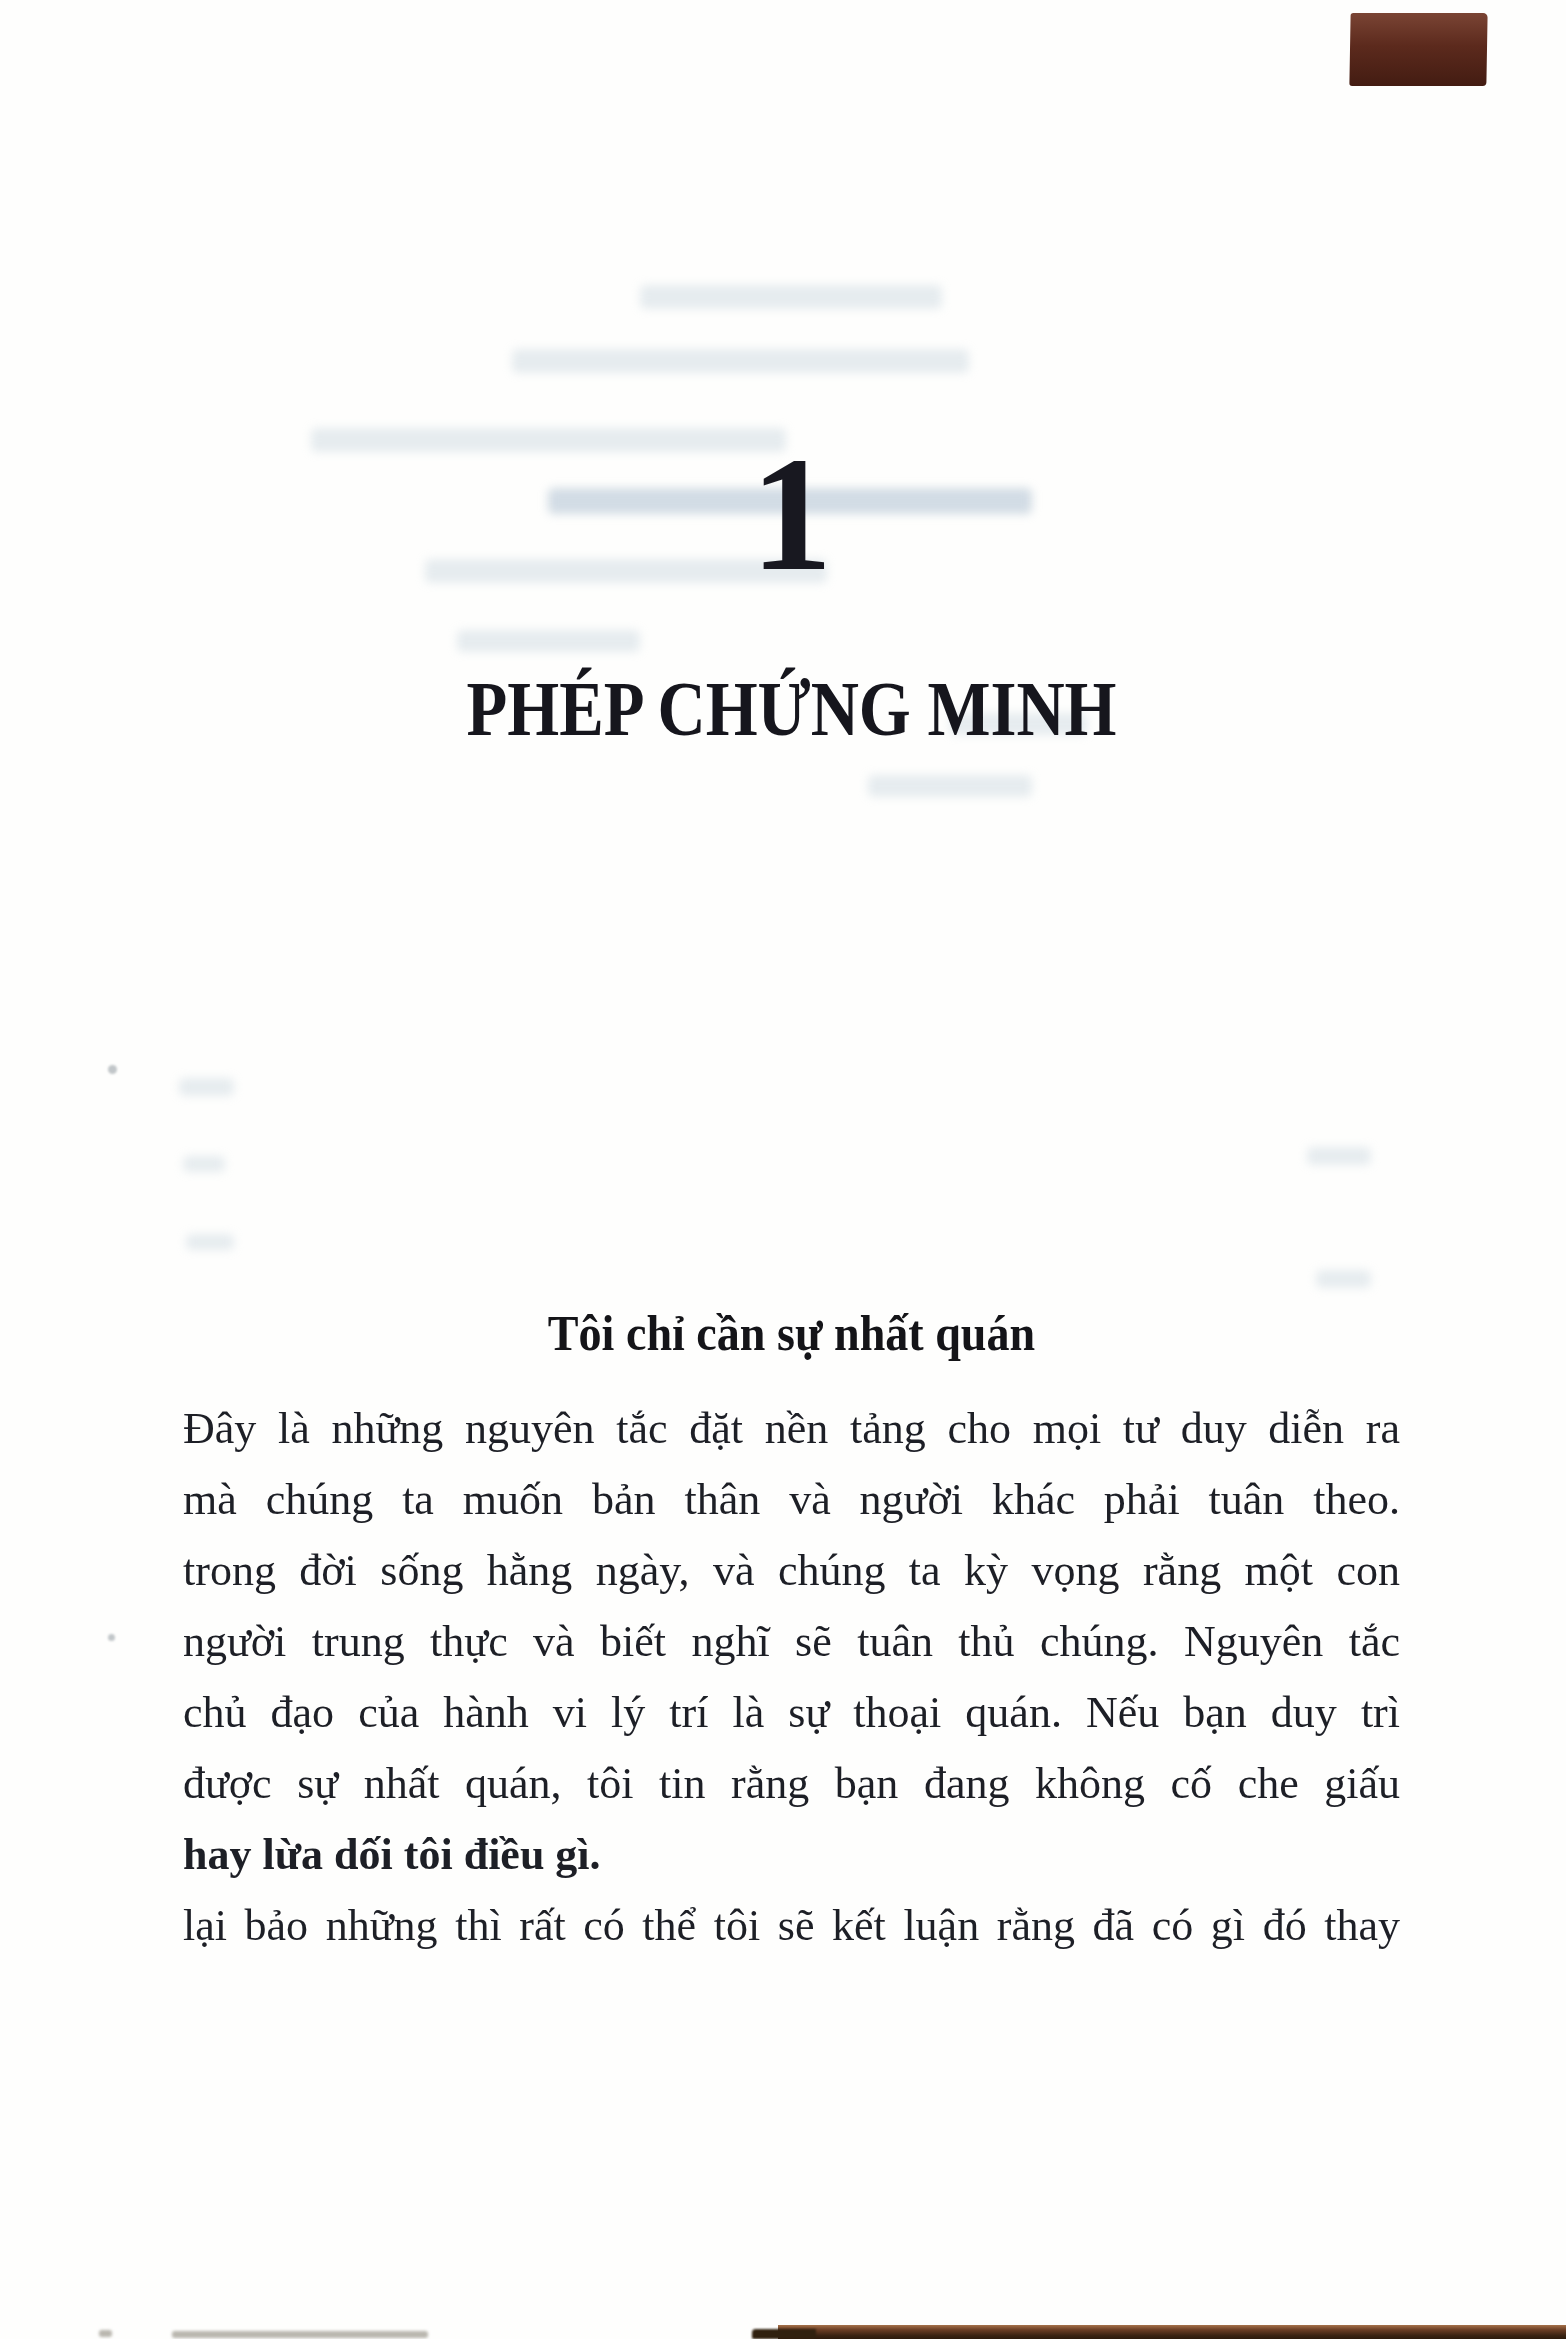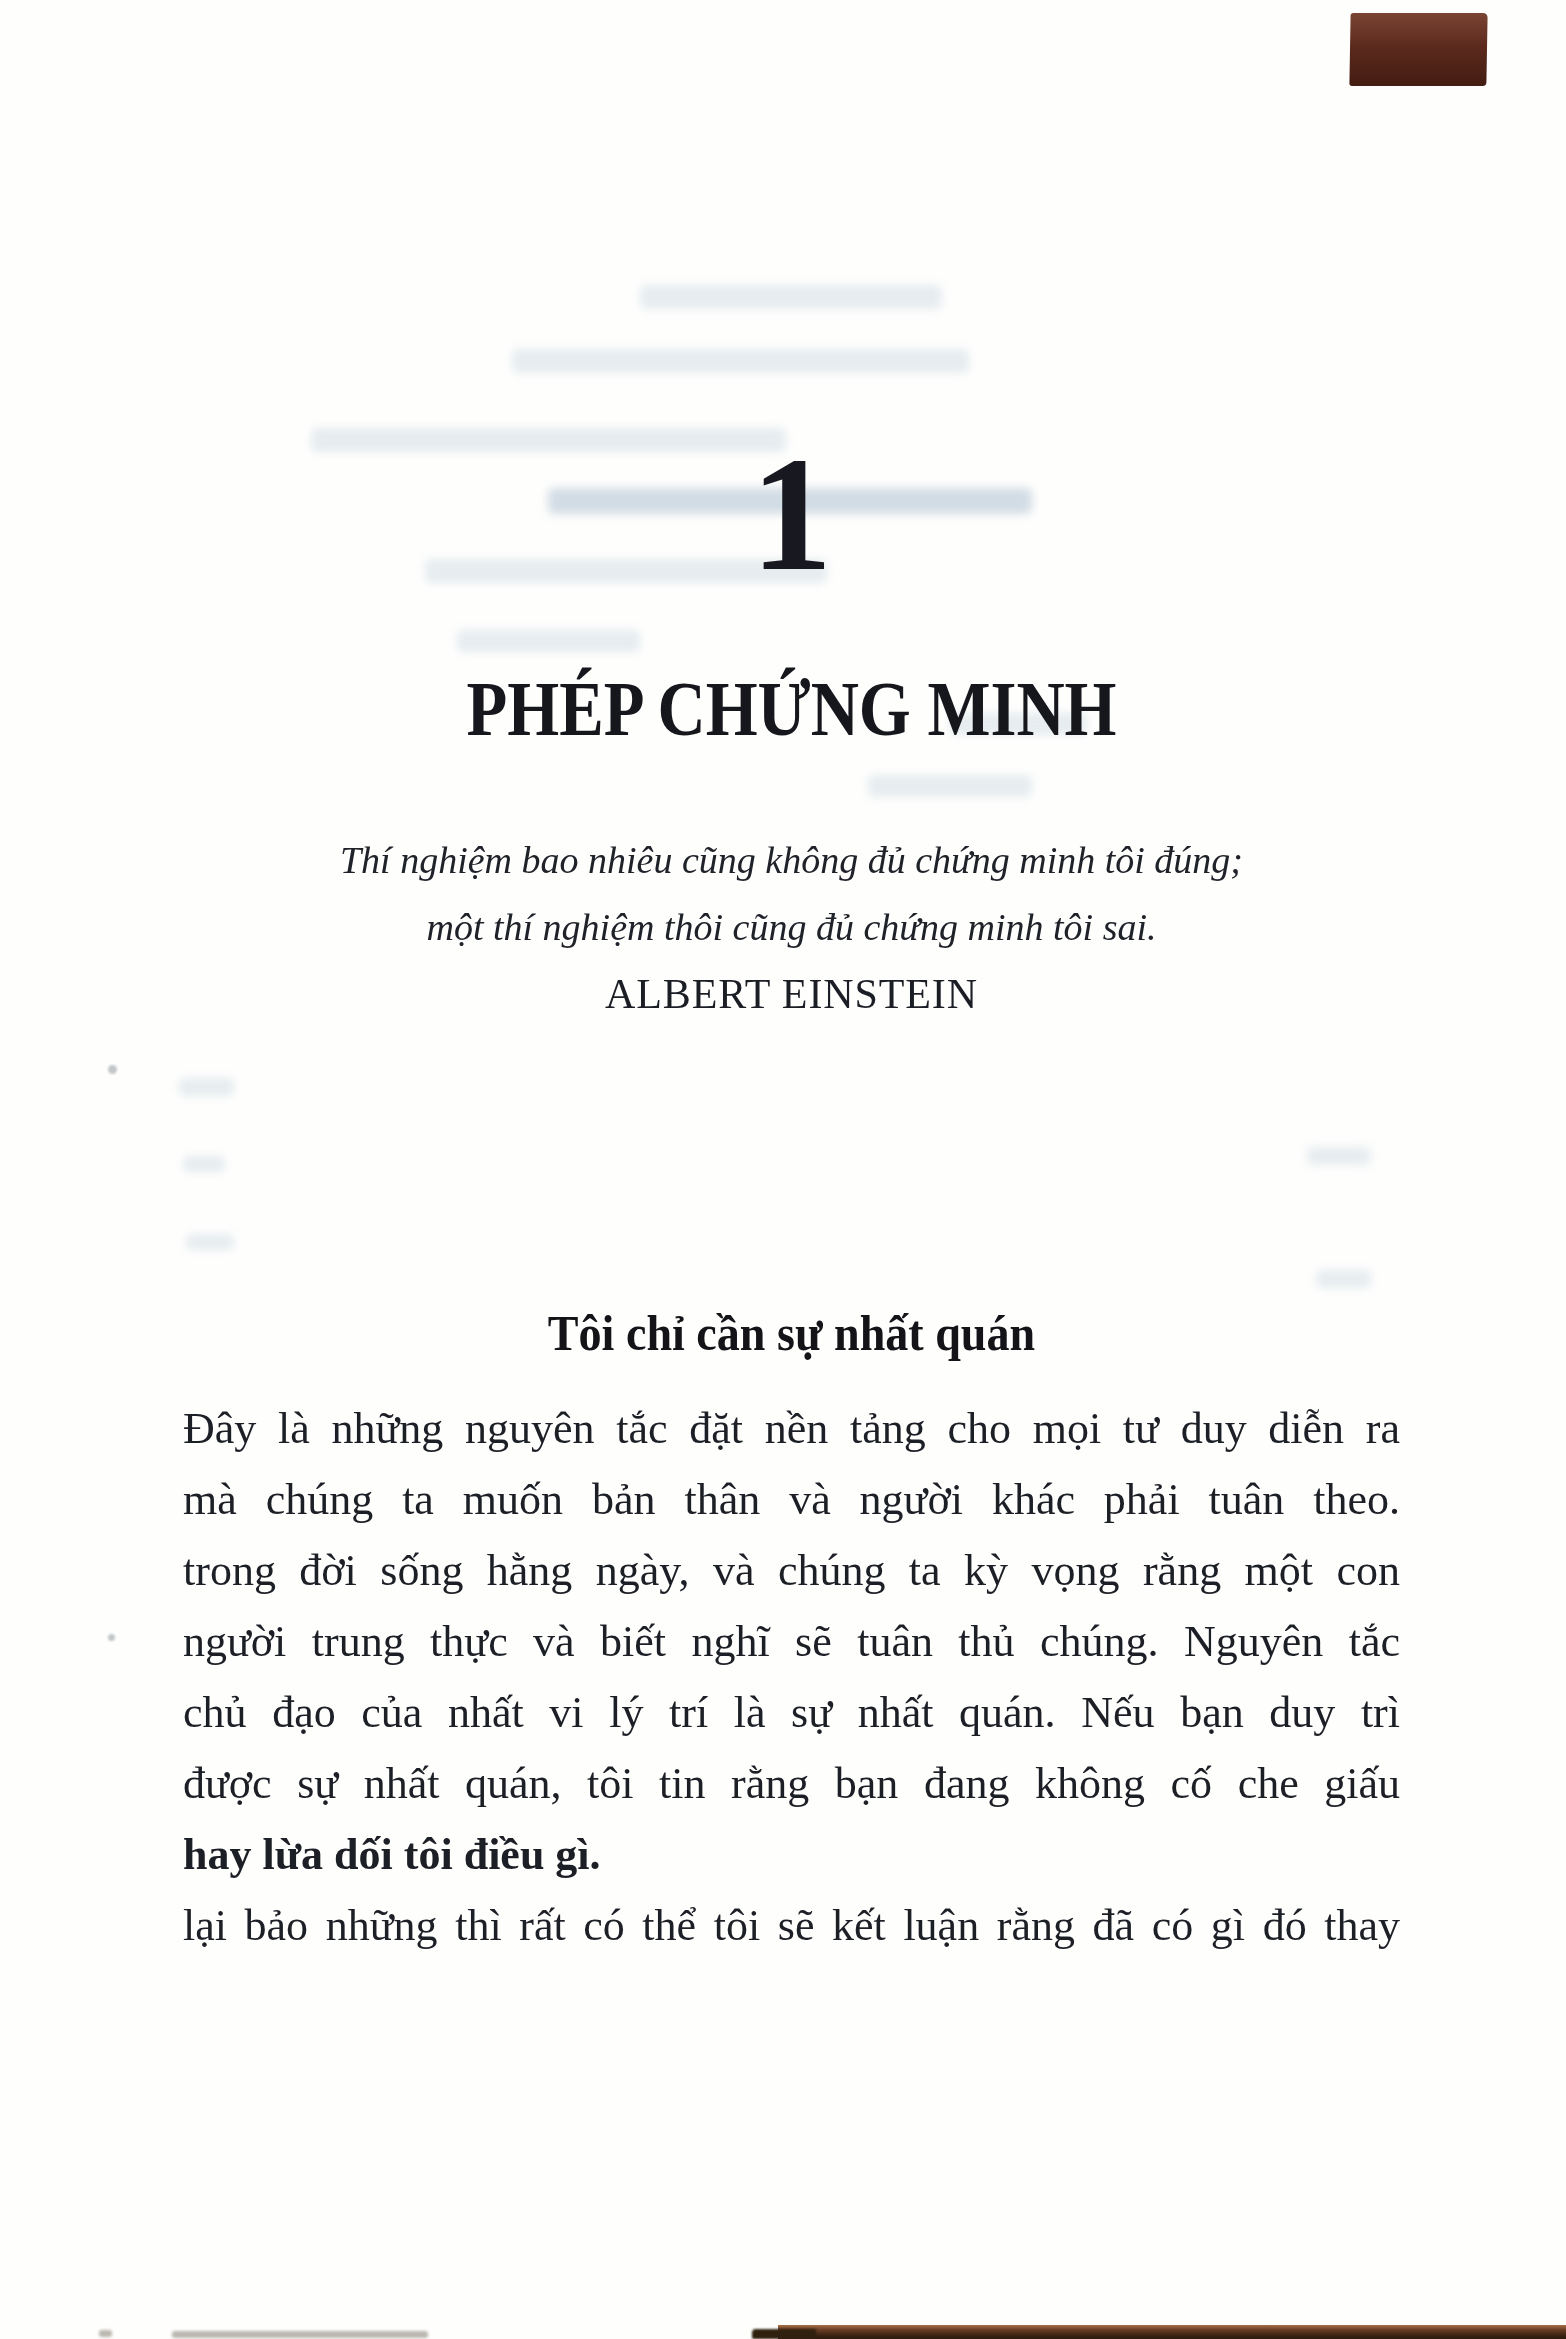--- a/index.html
+++ b/index.html
@@ -179,34 +179,29 @@
     <div class="bleed" style="top:1147px; left:1307px; width:64px; height:18.3px;"></div>
     <div class="bleed" style="top:1270px; left:1316px; width:55px; height:18.3px;"></div>
     <div class="speck" style="top:1065px; left:108px; width:9.1px; height:9.1px;"></div>
     <div class="speck" style="top:1634px; left:108px; width:7.3px; height:7.3px;"></div>
   </div>
 
   <div class="chapter-number">1</div>
 
   <div class="chapter-title">PHÉP CHỨNG MINH</div>
 
-  <div class="epigraph">
-    <div>Thí nghiệm bao nhiêu cũng không đủ chứng minh tôi đúng;</div>
-    <div>một thí nghiệm thôi cũng đủ chứng minh tôi sai.</div>
-    <div class="attribution">ALBERT EINSTEIN</div>
-  </div>
 
   <div class="section-heading">Tôi chỉ cần sự nhất quán</div>
 
   <div class="body-text">
     <div class="line">Đây là những nguyên tắc đặt nền tảng cho mọi tư duy diễn ra</div>
     <div class="line">mà chúng ta muốn bản thân và người khác phải tuân theo.</div>
     <div class="line">trong đời sống hằng ngày, và chúng ta kỳ vọng rằng một con</div>
     <div class="line">người trung thực và biết nghĩ sẽ tuân thủ chúng. Nguyên tắc</div>
-    <div class="line">chủ đạo của nhất vi lý trí là sự nhất quán. Nếu bạn duy trì</div>
+    <div class="line">chủ đạo của hành vi lý trí là sự thoại quán. Nếu bạn duy trì</div>
     <div class="line">được sự nhất quán, tôi tin rằng bạn đang không cố che giấu</div>
     <div class="line-last">hay lừa dối tôi điều gì.</div>
     <div class="line">lại bảo những thì rất có thể tôi sẽ kết luận rằng đã có gì đó thay</div>
   </div>
 
   <div class="artifact-top-right"></div>
   <div class="artifact-bottom-bar"></div>
   <div class="smudge" style="top:2330px; left:99px; width:12.8px; height:7.3px;"></div>
   <div class="smudge" style="top:2331px; left:172px; width:256px; height:7.3px;"></div>
 

